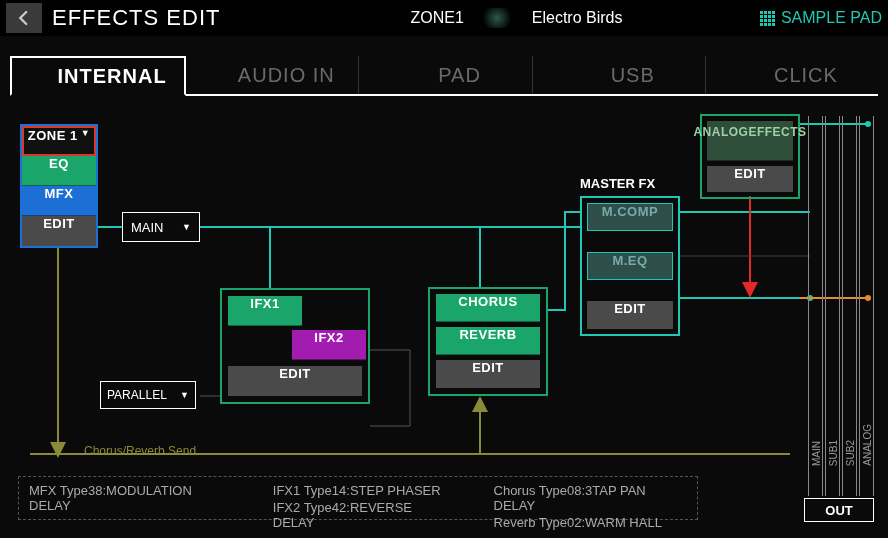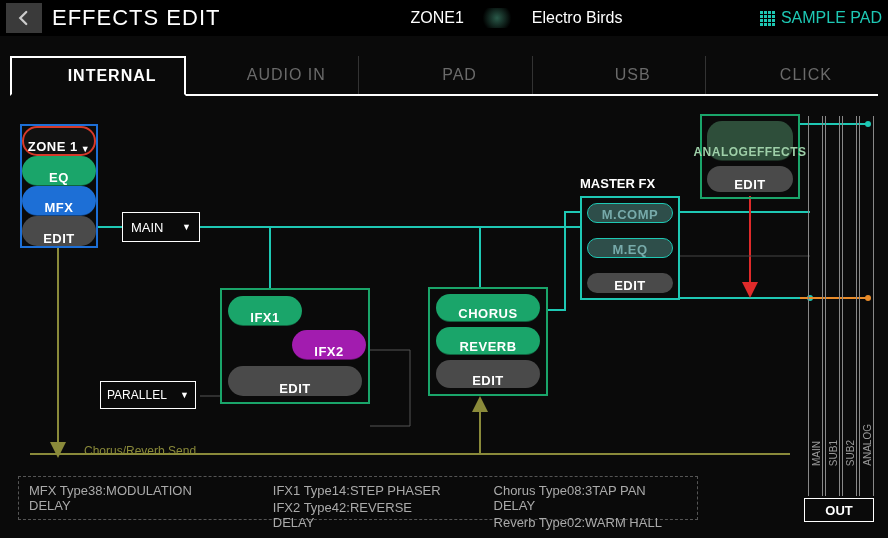--- a/index.html
+++ b/index.html
@@ -48,21 +48,21 @@
   
   .tabs {
     display: flex;
     height: 40px;
     margin: 20px 10px 0 10px;
     border-bottom: 2px solid #fff;
   }
   .tab {
     flex: 1;
     display: flex; align-items: center; justify-content: center;
-    font-size: 16px;
+    font-size: 20px;
     color: #6a6a6a;
     letter-spacing: 1px;
     cursor: pointer;
     border-right: 1px solid #333;
     padding-left: 28px;
   }
   .tab:last-child { border-right: none; }
   .tab.active {
     color: #fff;
     border-top: 2px solid #fff;
@@ -89,27 +89,26 @@
   }
 
   
   .block {
     position: absolute;
     border: 2px solid;
     display: flex; flex-direction: column;
   }
   .cell {
     height: 30px;
-    display: flex; align-items: flex-end; justify-content: center;
+    display: flex; align-items: flex-start; justify-content: center;
     font-size: 13px;
     font-weight: bold;
     letter-spacing: .5px;
     border-bottom: 1px solid rgba(0,0,0,.4);
     cursor: pointer;
-    border-radius: 15px;
   }
   .cell:last-child { border-bottom: none; }
 
   
   #zone-block { left: 10px; top: 18px; width: 78px; border-color: #1d6fd6; }
   #zone-block .zone-sel { background: #111; color: #fff; border: 2px solid #d63a2a; }
   #zone-block .mfx { background: #1d6fd6; color: #fff; }
   #zone-block .eq  { background: #1aa56a; color: #fff; }
   #zone-block .edit{ background: #4a4a4a; color: #fff; }
 
@@ -143,21 +142,21 @@
   #cr-block .edit   { background:#4a4a4a; }
   #cr-block .cell { margin:5px 6px 0 6px; height:28px; }
   #cr-block .edit { margin-bottom:6px; }
 
   
   #mfx-label { position:absolute; left:570px; top:70px; font-size:13px; font-weight:bold; }
   #mfx-block { left:570px; top:90px; width:100px; border-color:#1ec8b4; }
   #mfx-block .mcomp { background:#2e4e4a; color:#7aa; }
   #mfx-block .meq   { background:#2e4e4a; color:#7aa; }
   #mfx-block .edit  { background:#4a4a4a; }
-  #mfx-block .cell { margin:5px 5px 10px 5px; height:20px; border:1px solid #1ec8b4;}
+  #mfx-block .cell { margin:5px 5px 16px 5px; height:28px; border:1px solid #1ec8b4;}
   #mfx-block .edit { border:none; margin-bottom:5px; }
 
   
   #af-block { left:690px; top:8px; width:100px; border-color:#1aa56a; border-width:2px; }
   #af-block .af { background:#2e4e3a; color:#9ecfa8; text-align:center; line-height:15px; height:40px; padding-top:4px; font-size:12px; margin:5px 5px 0 5px;}
   #af-block .edit { background:#4a4a4a; margin:5px; height:26px; }
 
   
   .outstrip {
     position: absolute; right: 4px; top: 10px;

